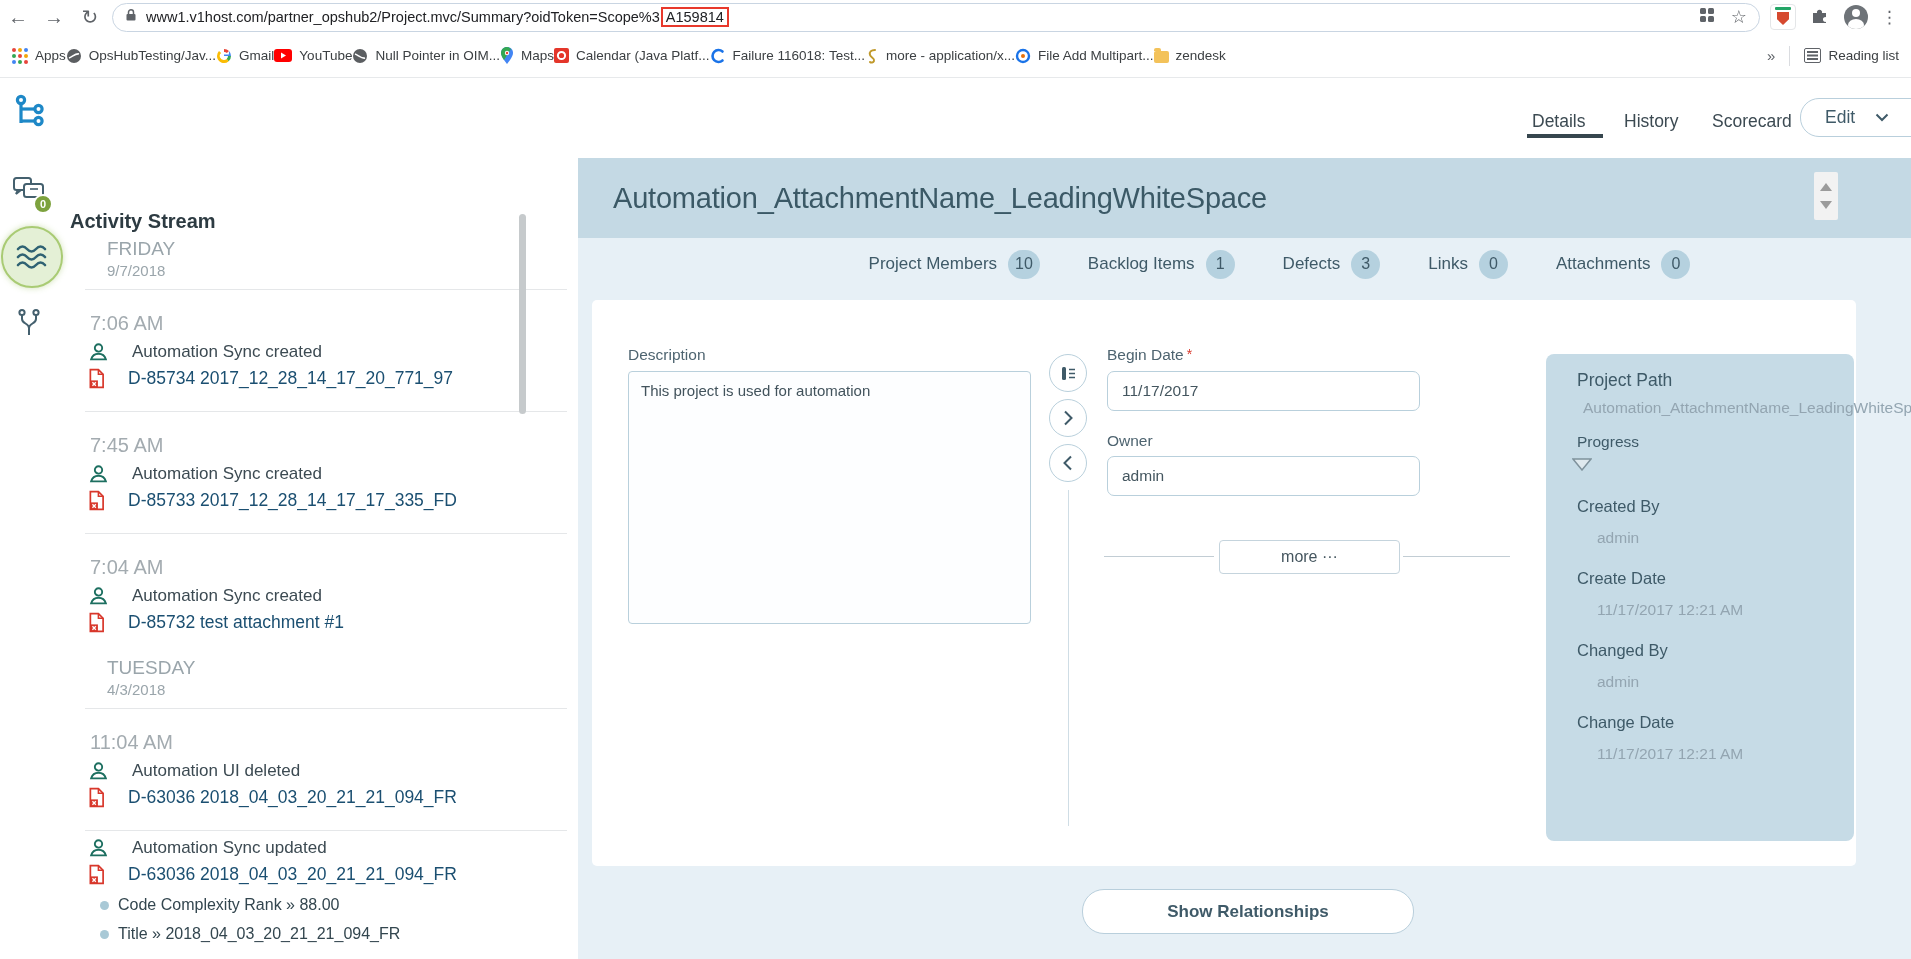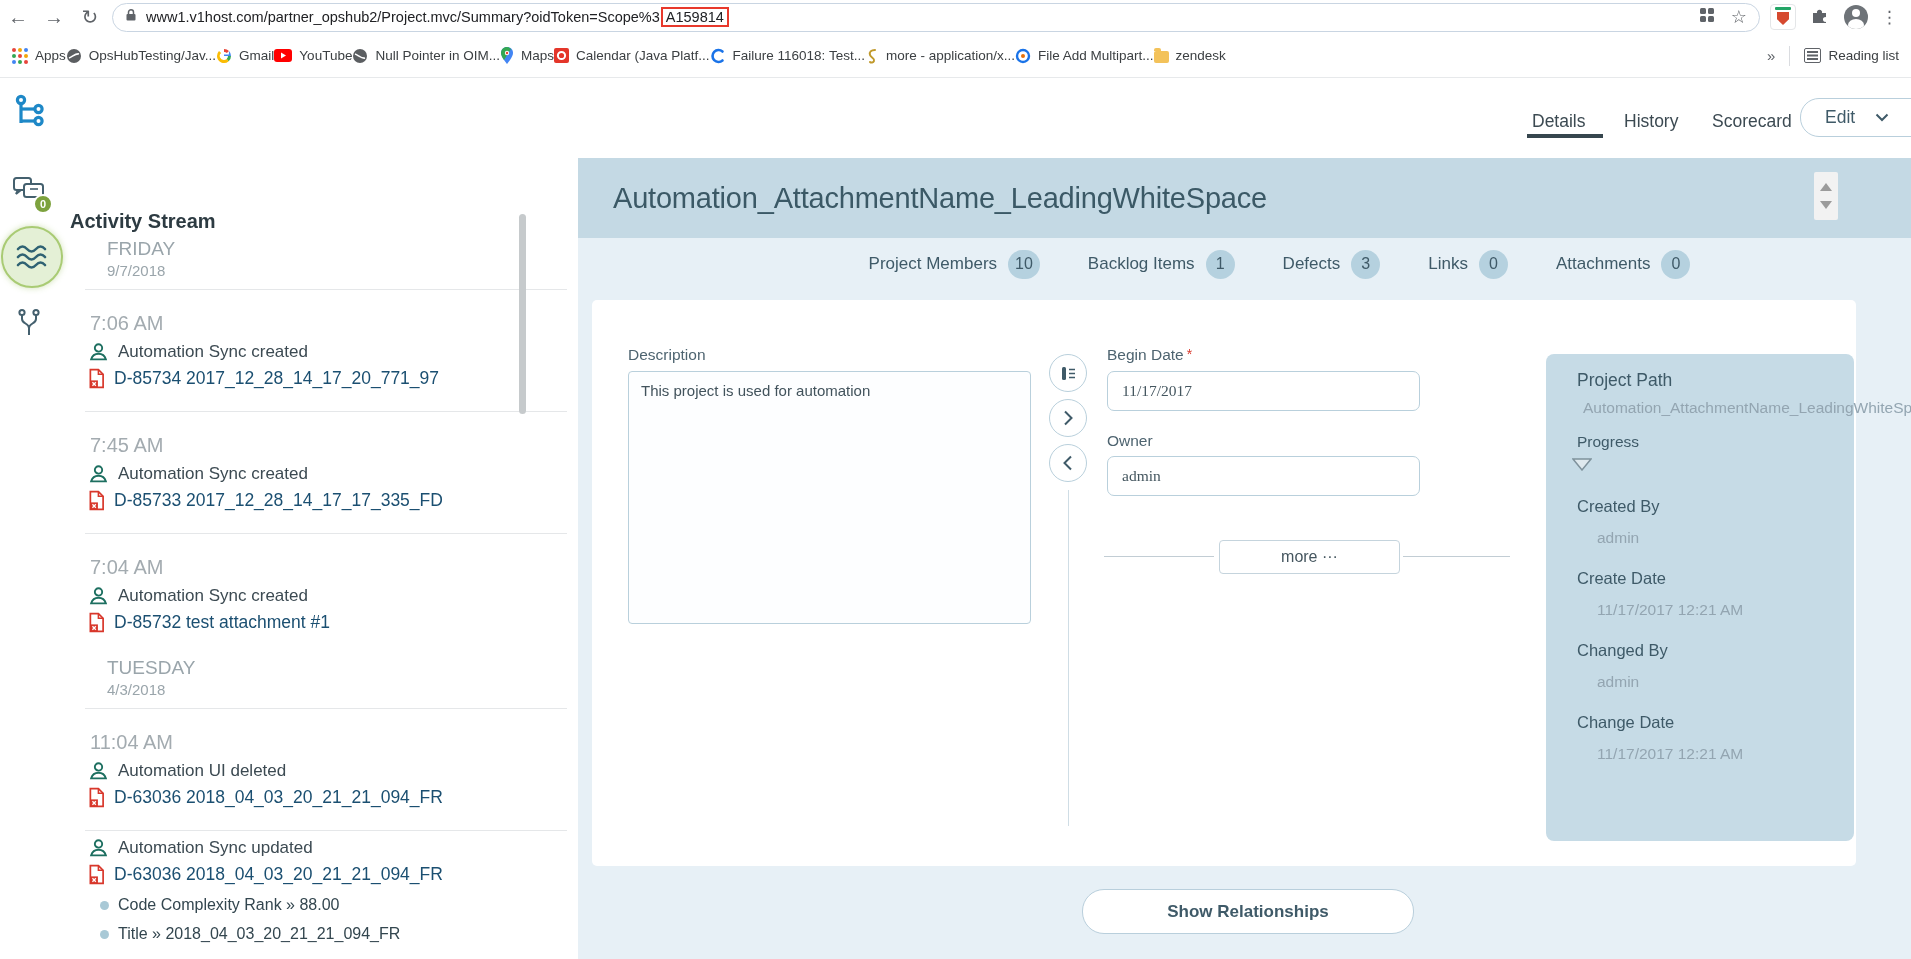--- a/index.html
+++ b/index.html
@@ -49,21 +49,21 @@
                 display:flex;align-items:center;justify-content:center;box-shadow:0 0 6px rgba(150,190,90,.45)}
   .pagescroll{position:absolute;left:519px;top:136px;width:7px;height:200px;background:#c6cacc;border-radius:4px}
 
   
   .activity{position:absolute;left:66px;top:0;width:509px;bottom:0;overflow:hidden}
   .a-title{margin:132px 0 0 4px;font-size:20px;font-weight:bold;color:#2d3b42}
   .aday{margin:5px 0 0 41px;font-size:19px;color:#9aa5ab}
   .adate{margin:2px 0 0 41px;font-size:15px;color:#9aa5ab}
   .adiv{margin:10px 0 0 19px;width:482px;height:1px;background:#e5e7e9}
   .ae-time{margin:22px 0 0 24px;font-size:20px;color:#a3abb0}
-  .ae-row{margin:6px 0 0 22px;display:flex;align-items:center;gap:9px}
+  .ae-row{margin:6px 0 0 22px;display:flex;align-items:center;gap:23px}
   .ae-actor{font-size:17px;color:#3c4a52}
   .ae-item{font-size:17.5px;color:#1b4f71}
   .ae-bullet{margin:11px 0 0 34px;display:flex;align-items:center;gap:9px;font-size:16px;color:#33464f}
   .bdot{width:9px;height:9px;border-radius:50%;background:#a9c9d6;flex:none}
 
   
   .main{position:absolute;left:575px;top:0;right:0;bottom:0}
   .tab{position:absolute;top:33px;font-size:17.5px;color:#3c4a52;cursor:pointer}
   .tab-underline{position:absolute;top:56px;left:952px;width:76px;height:3.5px;background:#36464e}
   .editbtn{position:absolute;left:1225px;top:20px;width:138px;height:37px;border:1px solid #b9cfdc;
@@ -88,21 +88,21 @@
   .desc-label{position:absolute;left:36px;top:46px}
   .desc-box{position:absolute;left:36px;top:71px;width:403px;height:253px;border:1px solid #b9d0dc;border-radius:4px;
             background:#fdfeff;resize:none;padding:10px 12px;font-family:"Liberation Sans",sans-serif;
             font-size:15px;color:#42535c;box-sizing:border-box;outline:none}
   .cbtn{position:absolute;left:457px;width:38px;height:38px;border:1px solid #b9d0dc;border-radius:50%;
         background:#fff;display:flex;align-items:center;justify-content:center;cursor:pointer;box-sizing:border-box}
   .vdivider{position:absolute;left:476px;top:190px;width:1px;height:336px;background:#cfdde5}
   .bd-label{position:absolute;left:515px;top:46px}
   .req{color:#d8372b;margin-left:3px;font-size:14px;vertical-align:top}
   .inp{position:absolute;left:515px;width:313px;height:40px;border:1px solid #b9d0dc;border-radius:7px;
-       background:#fff;padding:0 14px;font-family:Liberation Serif, serif;font-size:15.5px;color:#44565f;
+       background:#fff;padding:0 14px;font-family:Liberation Sans, sans-serif;font-size:15.5px;color:#44565f;
        box-sizing:border-box;outline:none}
   .owner-label{position:absolute;left:515px;top:132px}
   .morewrap{position:absolute;left:512px;top:240px;width:406px;height:32px}
   .hline{position:absolute;top:16px;height:1px;background:#c2cdd4}
   .morebtn{position:absolute;left:115px;top:0;width:179px;height:32px;border:1px solid #c5d4dd;border-radius:4px;
            background:#fff;font-size:16px;color:#45565f;display:flex;align-items:center;justify-content:center}
 
   .card{position:absolute;left:954px;top:54px;width:308px;height:487px;background:#c6dbe6;border-radius:8px;
         padding:16px 0 0 31px;box-sizing:border-box}
   .card-h{font-size:17.5px;color:#3e5a68}

